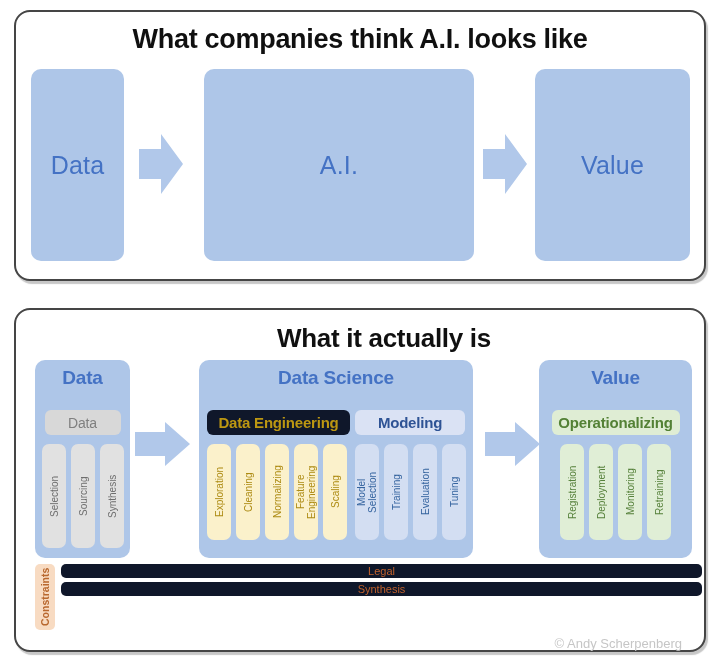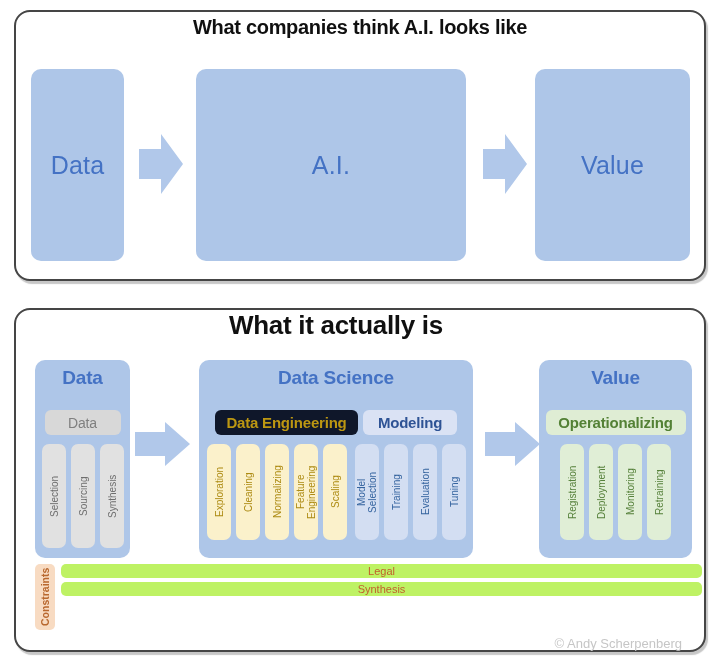--- a/index.html
+++ b/index.html
@@ -8,32 +8,32 @@
     font-family:"Liberation Sans", sans-serif;
     -webkit-font-smoothing:antialiased;
   }
   .panel{
     position:absolute;background:#fff;border:2px solid #454545;border-radius:16px;
     box-shadow:2px 3px 1px rgba(130,130,130,.45);
   }
   #panel-top{left:14px;top:10px;width:688px;height:267px;}
   #panel-bottom{left:14px;top:308px;width:688px;height:340px;}
   .ptitle{
-    position:absolute;top:4px;left:0;width:100%;text-align:center;
-    font-size:20px;font-weight:700;color:#101010;letter-spacing:-.3px;
+    position:absolute;top:12px;left:0;width:100%;text-align:center;
+    font-size:27px;font-weight:700;color:#101010;letter-spacing:-.3px;
   }
-  #panel-bottom .ptitle{top:0;width:640px;font-size:26px;}
+  #panel-bottom .ptitle{top:13px;width:640px;font-size:26px;padding-left:48px;}
   
   .bbox{
     position:absolute;top:57px;height:192px;background:#AEC6E8;border-radius:10px;
     display:flex;align-items:center;justify-content:center;
     color:#4472C4;font-size:25px;font-weight:500;letter-spacing:.2px;
   }
   #box-data{left:15px;width:93px;}
-  #box-ai{left:180px;width:270px;}
+  #box-ai{left:188px;width:270px;}
   #box-value{left:519px;width:155px;}
   .arrow{position:absolute;line-height:0;}
   
   .col{position:absolute;top:50px;height:198px;background:#AEC6E8;border-radius:10px;}
   #col-data{left:19px;width:95px;}
   #col-ds{left:183px;width:274px;}
   #col-value{left:523px;width:153px;}
   .col-h{
     position:absolute;top:7px;left:0;right:0;text-align:center;
     color:#4472C4;font-size:19px;font-weight:700;letter-spacing:-.2px;
@@ -63,21 +63,21 @@
   
   #cons-label{
     position:absolute;left:19px;top:254px;width:20px;height:66px;
     background:#F8DBC2;border-radius:5px;color:#B9682F;
     writing-mode:vertical-rl;transform:rotate(180deg);
     display:flex;align-items:center;justify-content:center;
     font-size:10.5px;font-weight:600;
   }
   #cons-bars{position:absolute;left:45px;top:254px;width:641px;display:flex;flex-direction:column;gap:4px;}
   .cbar{
-    height:14px;background:#bef264;border-radius:5px;
+    height:14px;background:#0f172a;border-radius:5px;
     text-align:center;font-size:11px;line-height:14px;color:#C0612C;
   }
   .credit{position:absolute;right:22px;top:326px;font-size:13px;color:#C6C6C6;}
 </style>
 </head>
 <body>
 
 <div class="panel" id="panel-top">
   <div class="ptitle">What companies think A.I. looks like</div>
 
@@ -124,21 +124,21 @@
   <span class="arrow" style="left:119px;top:112px;">
     <svg width="55" height="44" viewBox="0 0 55 44">
         <polygon points="0,10 30,10 30,0 55,22 30,44 30,34 0,34" fill="#B1C8EA"></polygon>
       </svg>
   </span>
 
   <div class="col" id="col-ds">
     <div class="col-h">Data Science</div>
     <div class="subrow">
       <div class="subbox t-yellow" style="width:143px;">Data Engineering</div>
-      <div class="subbox t-bluelt" style="width:94px;border-radius:6px;">Modeling</div>
+      <div class="subbox t-bluelt" style="width:110px;border-radius:6px;">Modeling</div>
     </div>
     <div class="items">
       <div class="igroup">
         <div class="vitem vi-yellow">Exploration</div>
         <div class="vitem vi-yellow">Cleaning</div>
         <div class="vitem vi-yellow">Normalizing</div>
         <div class="vitem vi-yellow">Feature
 Engineering</div>
         <div class="vitem vi-yellow">Scaling</div>
       </div>
@@ -154,21 +154,21 @@
 
   <span class="arrow" style="left:469px;top:112px;">
     <svg width="55" height="44" viewBox="0 0 55 44">
         <polygon points="0,10 30,10 30,0 55,22 30,44 30,34 0,34" fill="#B1C8EA"></polygon>
       </svg>
   </span>
 
   <div class="col" id="col-value">
     <div class="col-h">Value</div>
     <div class="subrow">
-      <div class="subbox t-green" style="width:140px;">Operationalizing</div>
+      <div class="subbox t-green" style="width:128px;">Operationalizing</div>
     </div>
     <div class="items">
       <div class="vitem vi-green">Registration</div>
       <div class="vitem vi-green">Deployment</div>
       <div class="vitem vi-green">Monitoring</div>
       <div class="vitem vi-green">Retraining</div>
     </div>
   </div>
 
   <div id="cons-label">Constraints</div>

